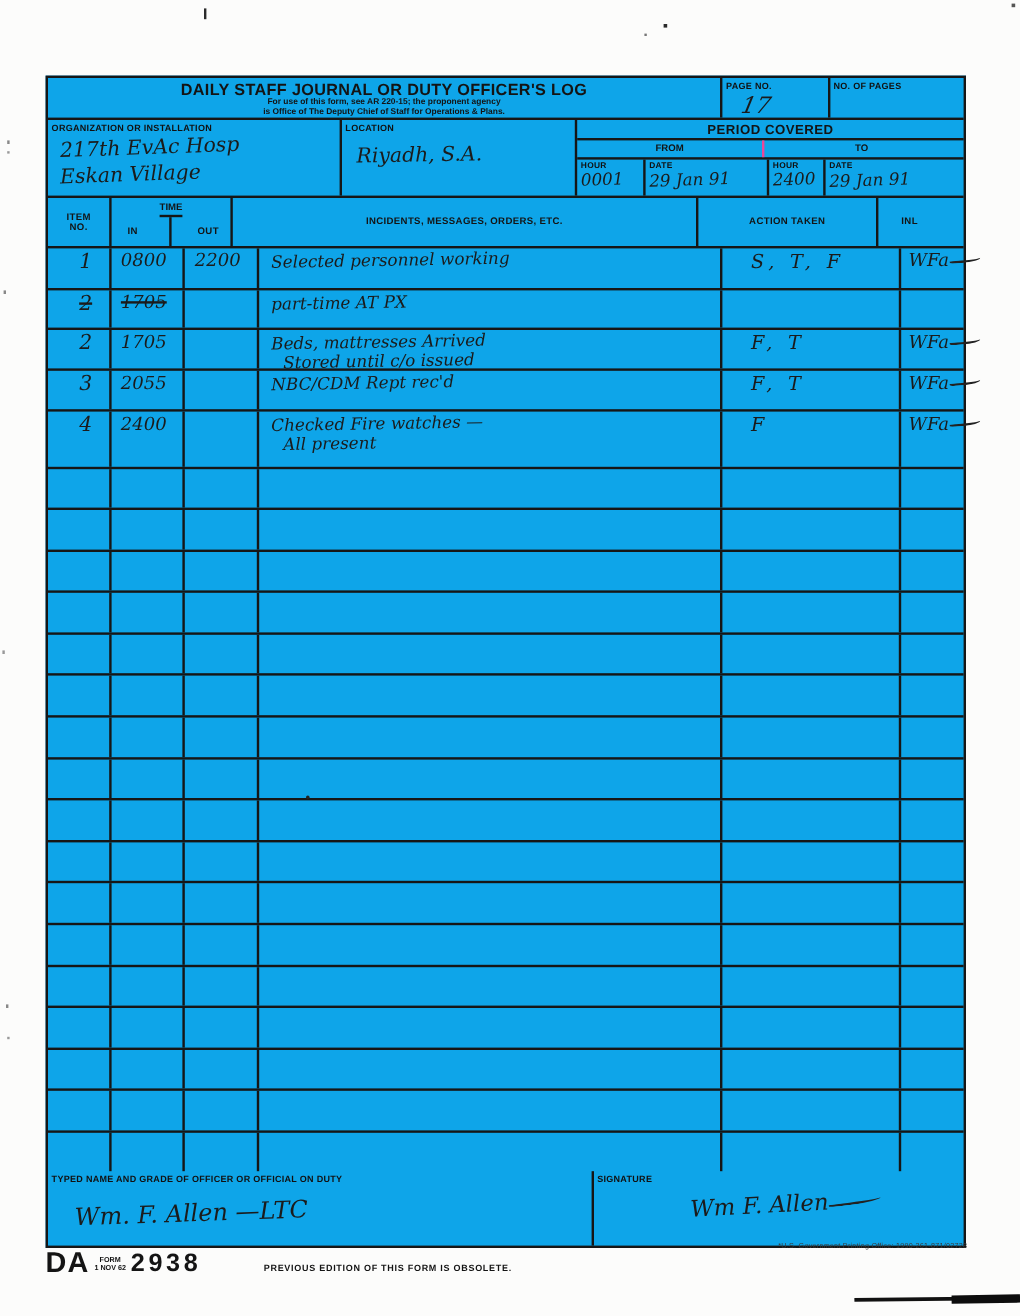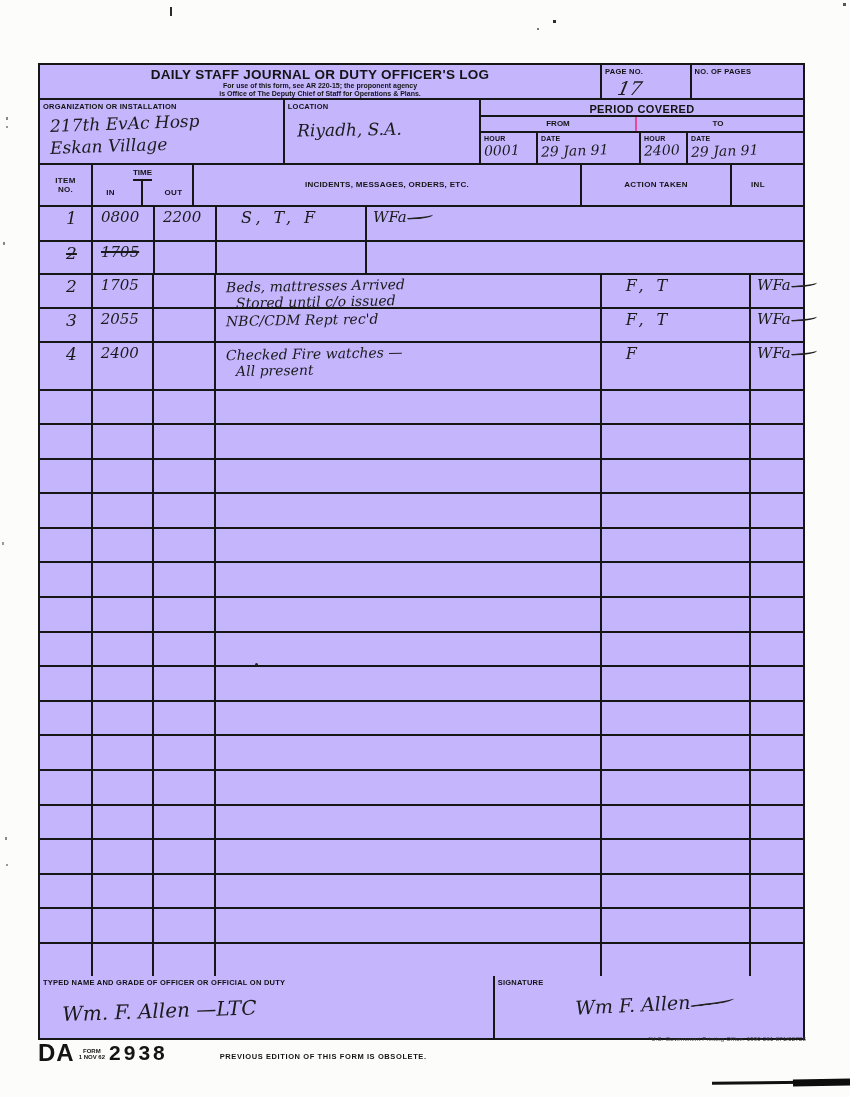--- a/index.html
+++ b/index.html
@@ -9,21 +9,21 @@
     background: #fcfcfb;
     font-family: "Liberation Sans", sans-serif;
     color: #141414;
     overflow: hidden;
   }
   
   .form {
     position: absolute; left: 38px; top: 63px;
     width: 767px; height: 977px;
     border: 2px solid #161616;
-    background: #c4b5fd;
+    background: #0ea5e9;
     display: flex; flex-direction: column;
   }
   .row { display: flex; }
   .cell { border-right: 2px solid #161616; position: relative; }
   .cell:last-child { border-right: none; }
   .label {
     font-size: 7.5px; font-weight: bold; letter-spacing: .25px;
     padding: 2px 0 0 3px; color: #111; text-transform: uppercase;
   }
   
@@ -192,27 +192,33 @@
     <div class="cell th c-inc">INCIDENTS, MESSAGES, ORDERS, ETC.</div>
     <div class="cell th c-act">ACTION TAKEN</div>
     <div class="cell th c-inl">INL</div>
   </div>
 
   <div class="tbody" id="table-body">
       <div class="trow" style="height: 35px;">
         <div class="cell c-item"><span class="hw itm-hw">1</span></div>
         <div class="cell c-in"><span class="hw tim-hw">0800</span></div>
         <div class="cell c-out"><span class="hw tim-hw">2200</span></div>
+        <div class="cell c-inc">
+          <div class="hw inc-hw">Selected personnel working</div>
+        </div>
         <div class="cell c-act"><span class="hw act-hw">S, T, F</span></div>
         <div class="cell c-inl"><span class="hw inl-hw"><span>WFa</span><span class="tail"></span></span></div>
       </div>
       <div class="trow" style="height: 33px;">
         <div class="cell c-item"><span class="hw itm-hw strike">2</span></div>
         <div class="cell c-in"><span class="hw tim-hw strike">1705</span></div>
         <div class="cell c-out"></div>
+        <div class="cell c-inc">
+          <div class="hw inc-hw">part-time AT PX</div>
+        </div>
         <div class="cell c-act"></div>
         <div class="cell c-inl"></div>
       </div>
       <div class="trow" style="height: 34px;">
         <div class="cell c-item"><span class="hw itm-hw">2</span></div>
         <div class="cell c-in"><span class="hw tim-hw">1705</span></div>
         <div class="cell c-out"></div>
         <div class="cell c-inc">
           <div class="hw inc-hw">Beds, mattresses Arrived</div>
           <div class="hw inc-hw second">Stored until c/o issued</div>

